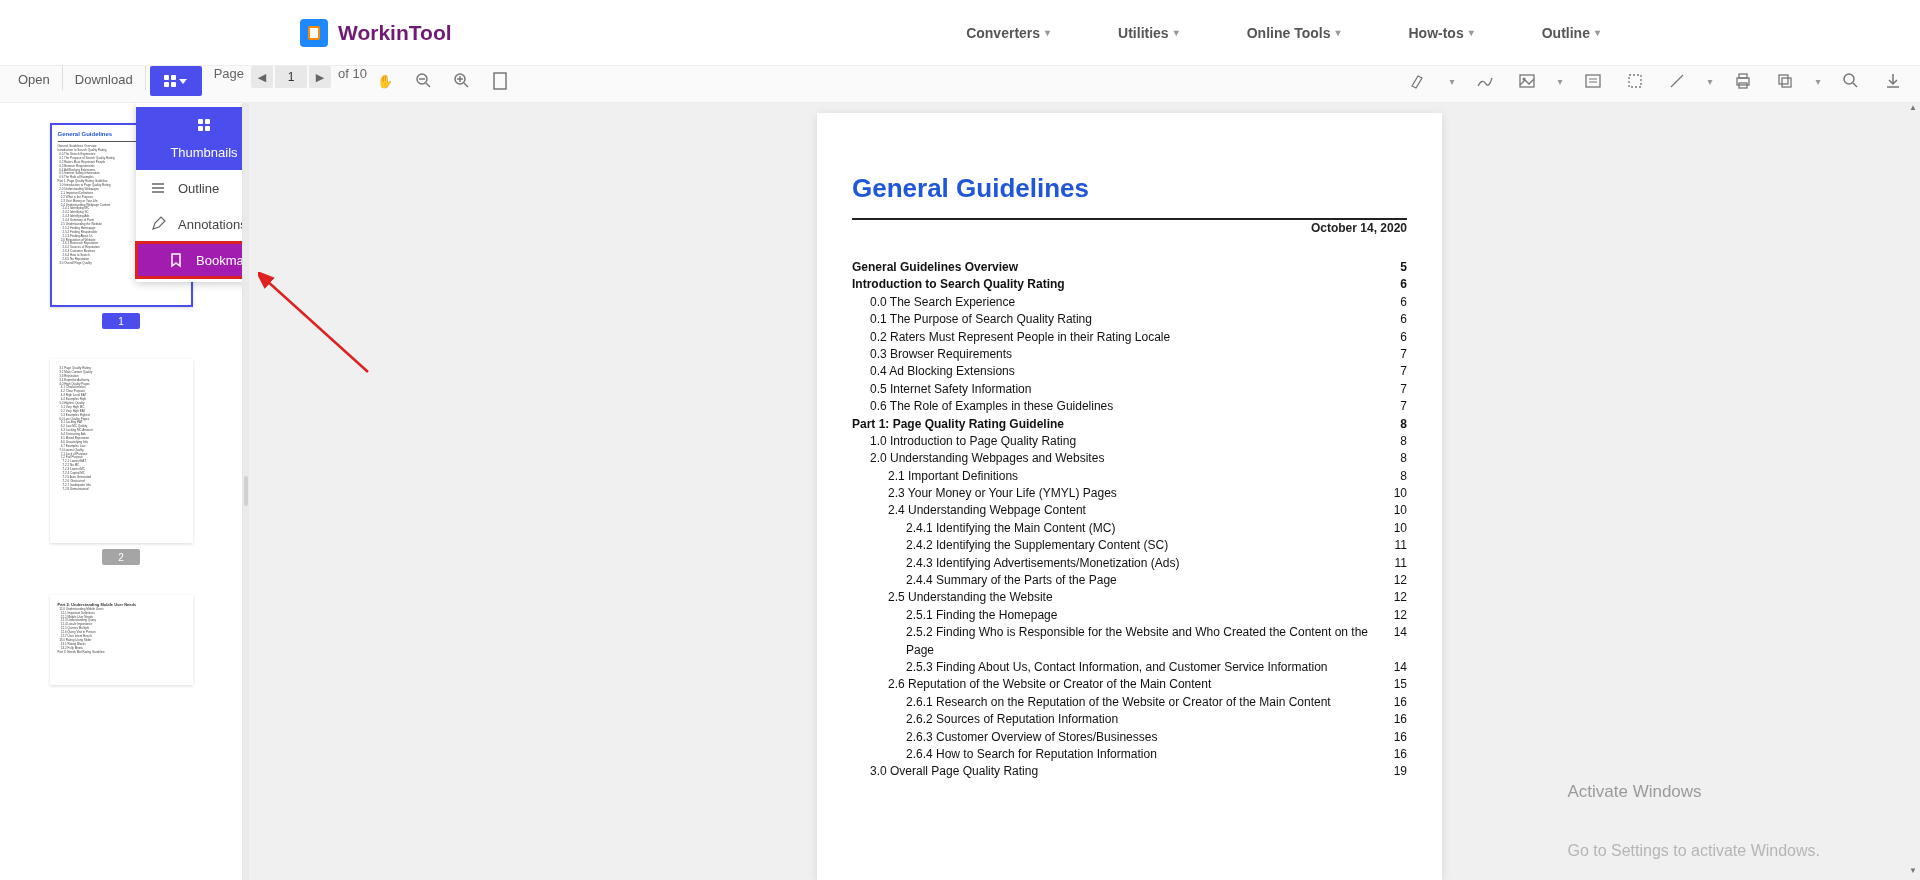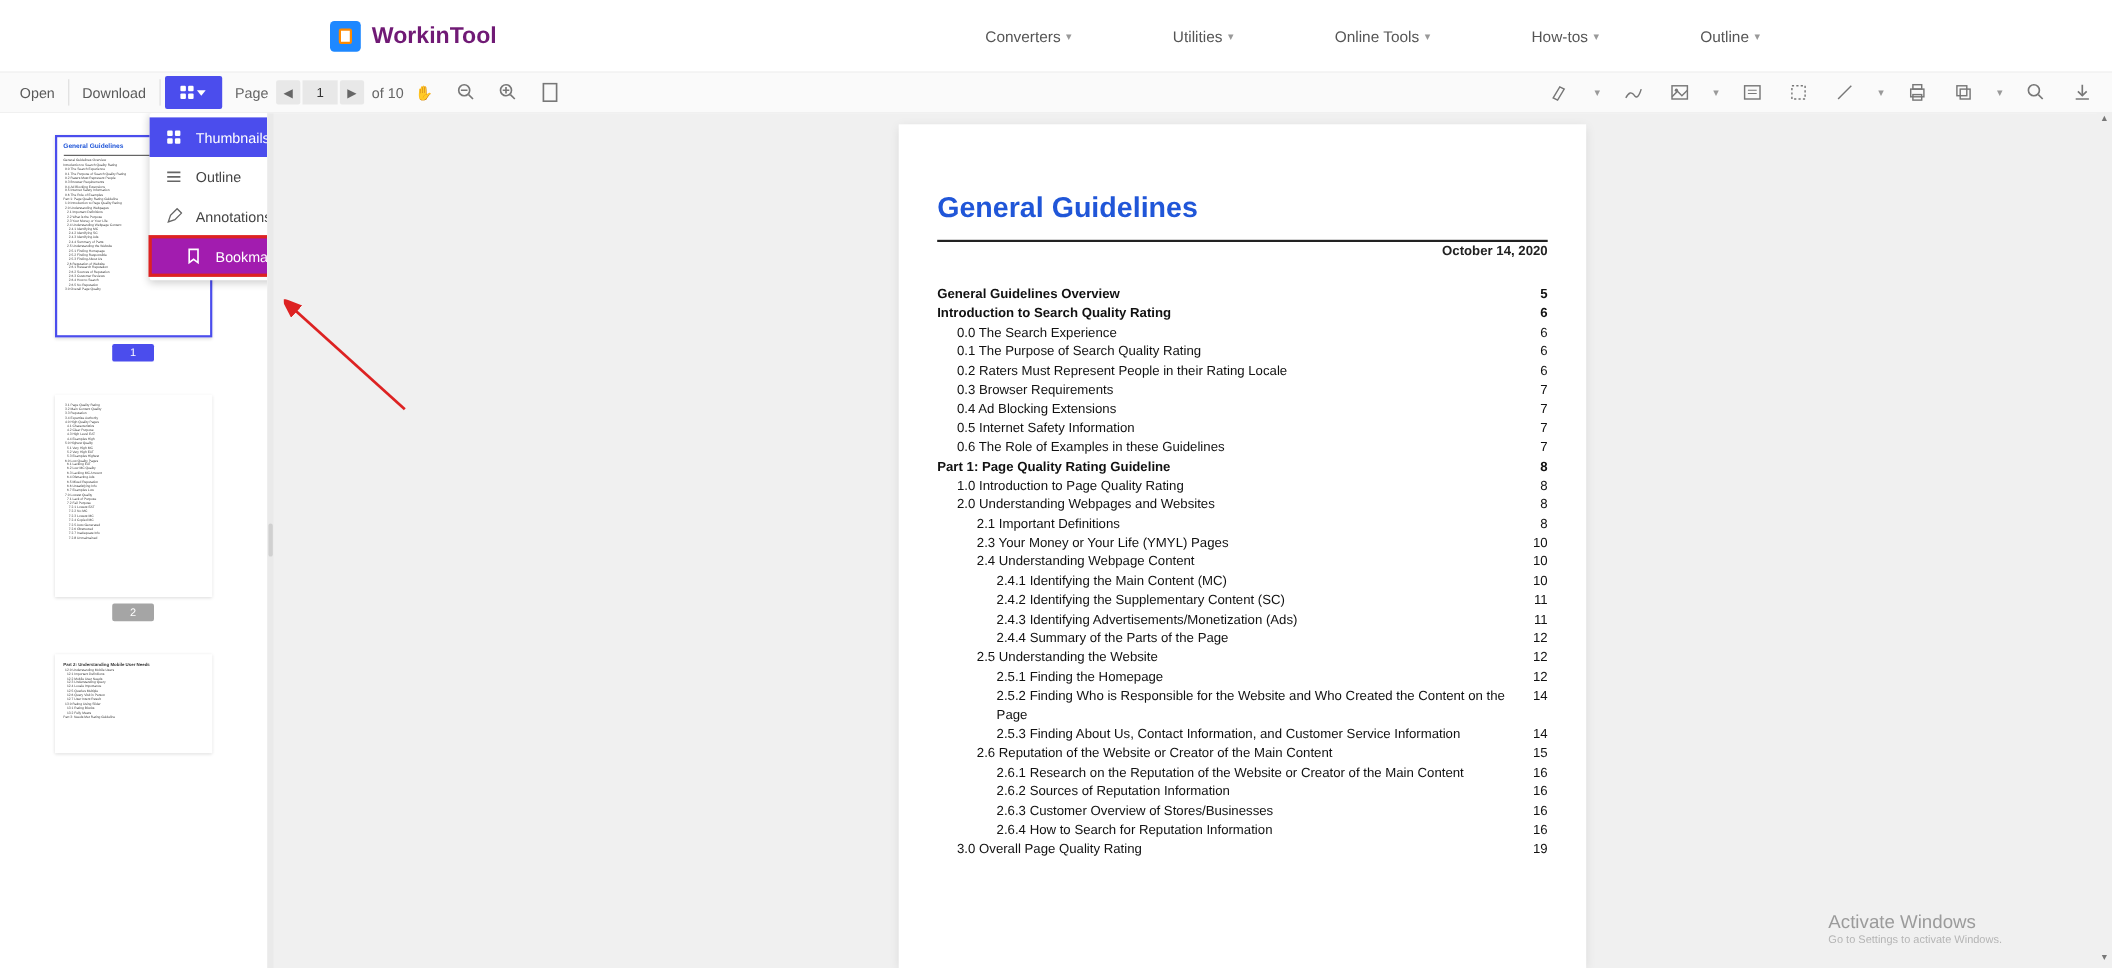--- a/index.html
+++ b/index.html
@@ -2,24 +2,24 @@
 <html><head>
 <meta charset="utf-8">
 <style>
 * { margin: 0; padding: 0; box-sizing: border-box; }
 body { font-family: Arial, sans-serif; font-size: 13px; color: #333; background: #fff; width: 1920px; height: 880px; overflow: hidden; position: relative; }
 .header { height: 65px; display: flex; align-items: center; padding: 0 20px; background: #fff; }
 .logo-area { display: flex; align-items: center; margin-left: 280px; }
 .logo-icon { width: 28px; height: 28px; background: #1e88ff; border-radius: 4px; display: flex; align-items: center; justify-content: center; margin-right: 10px; }
 .logo-inner { width: 12px; height: 14px; background: #fff; border: 2px solid #ff8a00; border-radius: 2px; }
 .brand { font-size: 21px; font-weight: bold; color: #701a75; }
-.nav { margin-left: auto; margin-right: 300px; display: flex; gap: 92px; }
+.nav { margin-left: auto; margin-right: 300px; display: flex; gap: 68px; font-weight: bold; }
 .nav-item { color: #555; font-size: 14px; cursor: pointer; display: flex; align-items: center; gap: 5px; }
 .chev { font-size: 10px; color: #999; }
-.toolbar { height: 38px; background: #fafafa; border-top: 1px solid #eee; border-bottom: 1px solid #eee; display: flex; align-items: center; padding: 0 8px; font-size: 13px; color: #5a5a5a; }
+.toolbar { height: 38px; background: #fafafa; border-top: 1px solid #eee; border-bottom: 1px solid #eee; display: flex; align-items: flex-start; padding: 0 8px; font-size: 13px; color: #5a5a5a; }
 .tb-btn { padding: 6px 10px; cursor: pointer; }
 .tb-sep { width: 1px; height: 24px; background: #ddd; margin: 0 2px; }
 .panel-btn { width: 52px; height: 30px; background: #4b4ded; display: flex; align-items: center; justify-content: center; gap: 3px; cursor: pointer; border-radius: 2px; margin: 0 2px; }
 .grid-icon { display: grid; grid-template-columns: 5px 5px; gap: 2px; }
 .grid-icon span { width: 5px; height: 5px; background: #fff; border-radius: 1px; }
 .tri-down { width: 0; height: 0; border-left: 4px solid transparent; border-right: 4px solid transparent; border-top: 5px solid #fff; }
 .page-label { margin-left: 10px; margin-right: 6px; color: #666; }
 .page-nav-btn { width: 22px; height: 22px; background: #e8e8e8; display: flex; align-items: center; justify-content: center; cursor: pointer; color: #666; font-size: 11px; border-radius: 2px; margin: 0 1px; }
 .page-input { width: 32px; height: 22px; background: #e8e8e8; text-align: center; border: none; font-size: 12px; color: #333; margin: 0 1px; }
 .page-of { margin-left: 6px; color: #666; }
@@ -28,37 +28,37 @@
 .main-area { display: flex; height: calc(100% - 103px); }
 .sidebar { width: 243px; background: #fff; border-right: 1px solid #e5e5e5; padding: 10px; overflow-y: auto; position: relative; }
 .thumb { width: 143px; margin: 10px auto 6px auto; border: 2px solid transparent; background: #fff; box-shadow: 0 1px 3px rgba(0,0,0,0.15); position: relative; }
 .thumb.active { border: 2px solid #4b4ded; }
 .thumb-content { padding: 6px; font-size: 4px; line-height: 1.2; color: #333; height: 180px; overflow: hidden; }
 .thumb-title { font-size: 6px; color: #2056d8; font-weight: bold; margin-bottom: 3px; }
 .thumb-badge { width: 38px; height: 16px; background: #4b4ded; color: #fff; font-size: 10px; display: flex; align-items: center; justify-content: center; margin: 6px auto 30px auto; border-radius: 2px; }
 .thumb-badge.inactive { background: #a5a5a5; }
 .dropdown { position: absolute; top: 0px; left: 136px; width: 136px; background: #fff; box-shadow: 0 2px 8px rgba(0,0,0,0.2); z-index: 100; border-radius: 2px; padding: 4px 0; }
 .dd-item { padding: 10px 14px; display: flex; align-items: center; gap: 12px; cursor: pointer; font-size: 13px; color: #444; }
-.dd-item.active { background: #4b4ded; color: #fff; }
+.dd-item.active { background: #4b4ded; color: #fff; flex-direction: column; }
 .dd-item.highlighted { background: #a21caf; color: #fff; outline: 3px solid #d22; outline-offset: -2px; padding-left: 32px; }
 .dd-icon { width: 16px; height: 16px; display: flex; align-items: center; justify-content: center; }
 .viewer { flex: 1; background: #f0f0f0; display: flex; justify-content: center; padding-top: 10px; overflow: auto; position: relative; }
 .splitter { width: 6px; background: #eaeaea; height: 100%; position: relative; cursor: col-resize; }
 .splitter::after { content: ''; position: absolute; top: 48%; left: 1px; width: 4px; height: 30px; background: #d0d0d0; border-radius: 2px; }
 .page { width: 625px; background: #fff; box-shadow: 0 2px 10px rgba(0,0,0,0.1); padding: 60px 35px 20px 35px; margin-left: 90px; }
 .doc-title { font-size: 26px; color: #2056d8; font-weight: bold; margin-bottom: 14px; }
 .doc-date-row { border-top: 2px solid #222; text-align: right; font-size: 12px; color: #222; padding-top: 1px; font-weight: bold; margin-bottom: 24px; }
 .toc-row { display: flex; justify-content: space-between; font-size: 12px; color: #111; line-height: 1.45; }
 .toc-bold { font-weight: bold; }
 .indent1 { padding-left: 18px; }
 .indent2 { padding-left: 36px; }
 .indent3 { padding-left: 54px; }
 .arrow { position: absolute; top: 272px; left: 258px; z-index: 50; pointer-events: none; }
 .watermark { position: absolute; right: 100px; bottom: 20px; color: #9b9b9b; font-size: 17px; }
-.watermark-sub { font-size: 10px; color: #b5b5b5; }
+.watermark-sub { font-size: 16px; color: #b5b5b5; margin-top: 40px; }
 .vscroll { position: absolute; right: 0; top: 103px; bottom: 0; width: 14px; background: #f0f0f0; }
 .vscroll-up { position: absolute; top: 0; width: 14px; height: 14px; text-align: center; font-size: 8px; color: #777; }
 .vscroll-down { position: absolute; bottom: 0; width: 14px; height: 14px; text-align: center; font-size: 8px; color: #777; }
 </style>
 </head>
 <body>
 
 <div class="header">
   <div class="logo-area">
     <div class="logo-icon">

